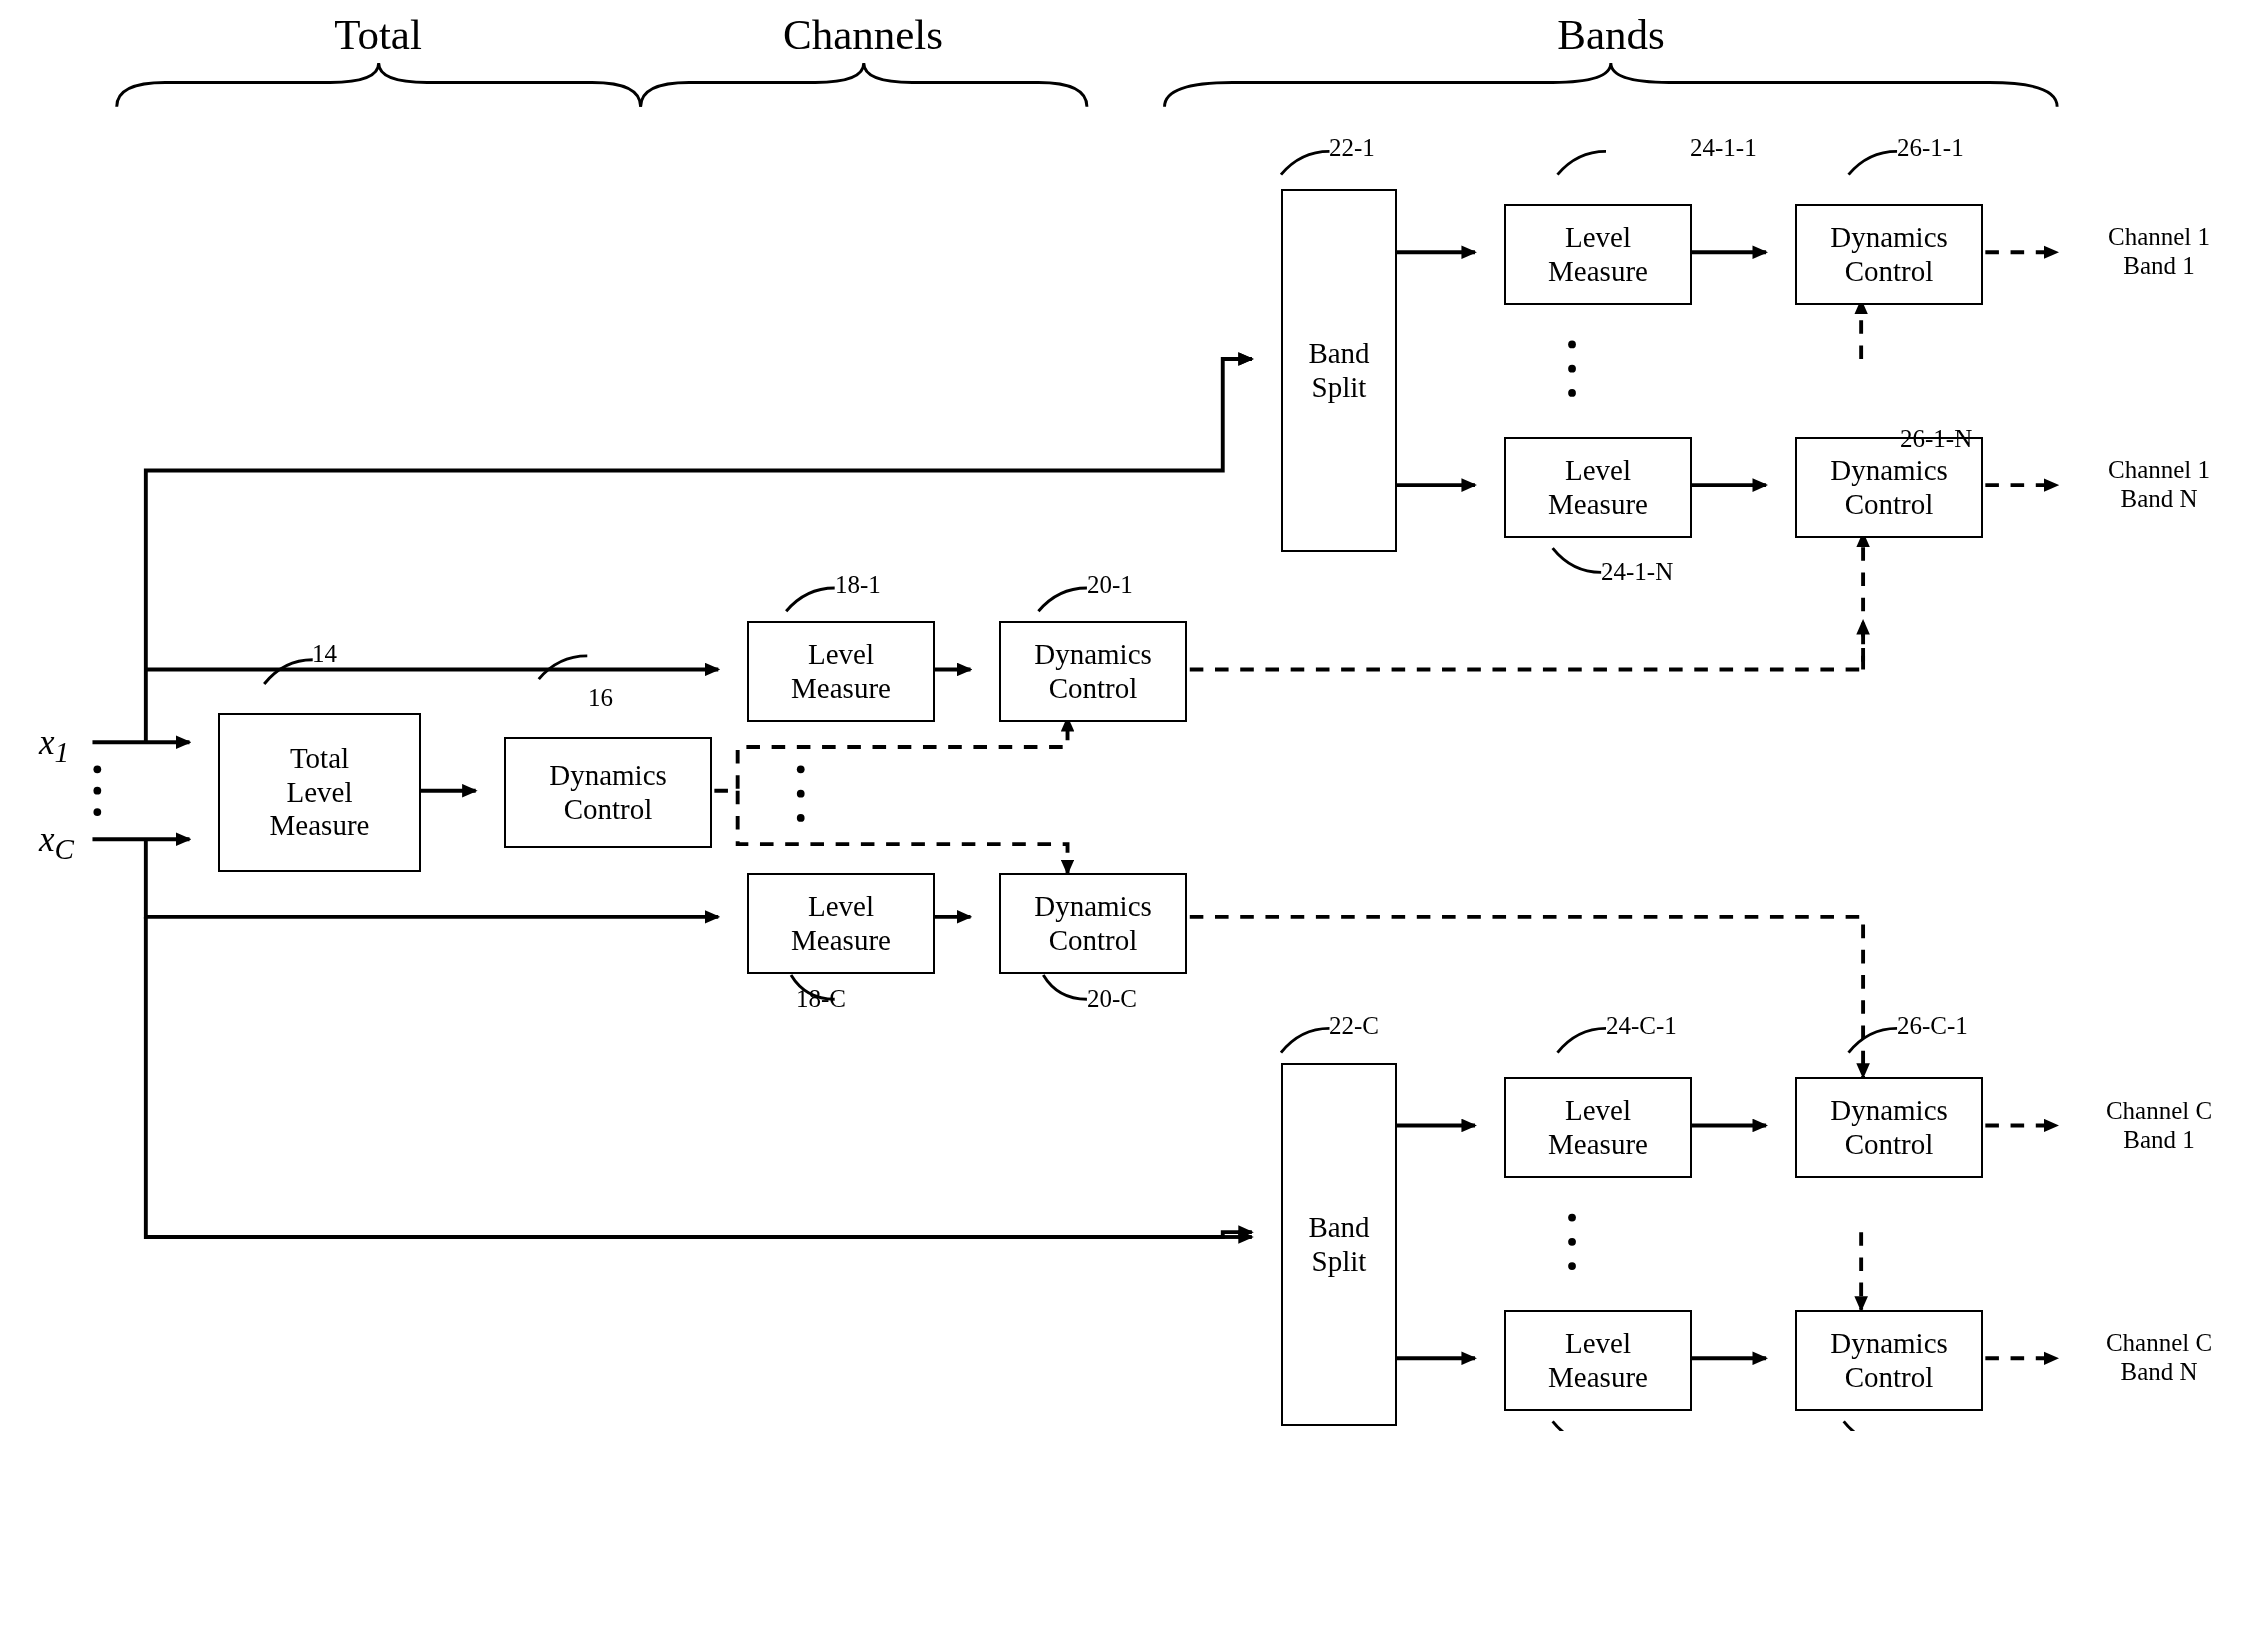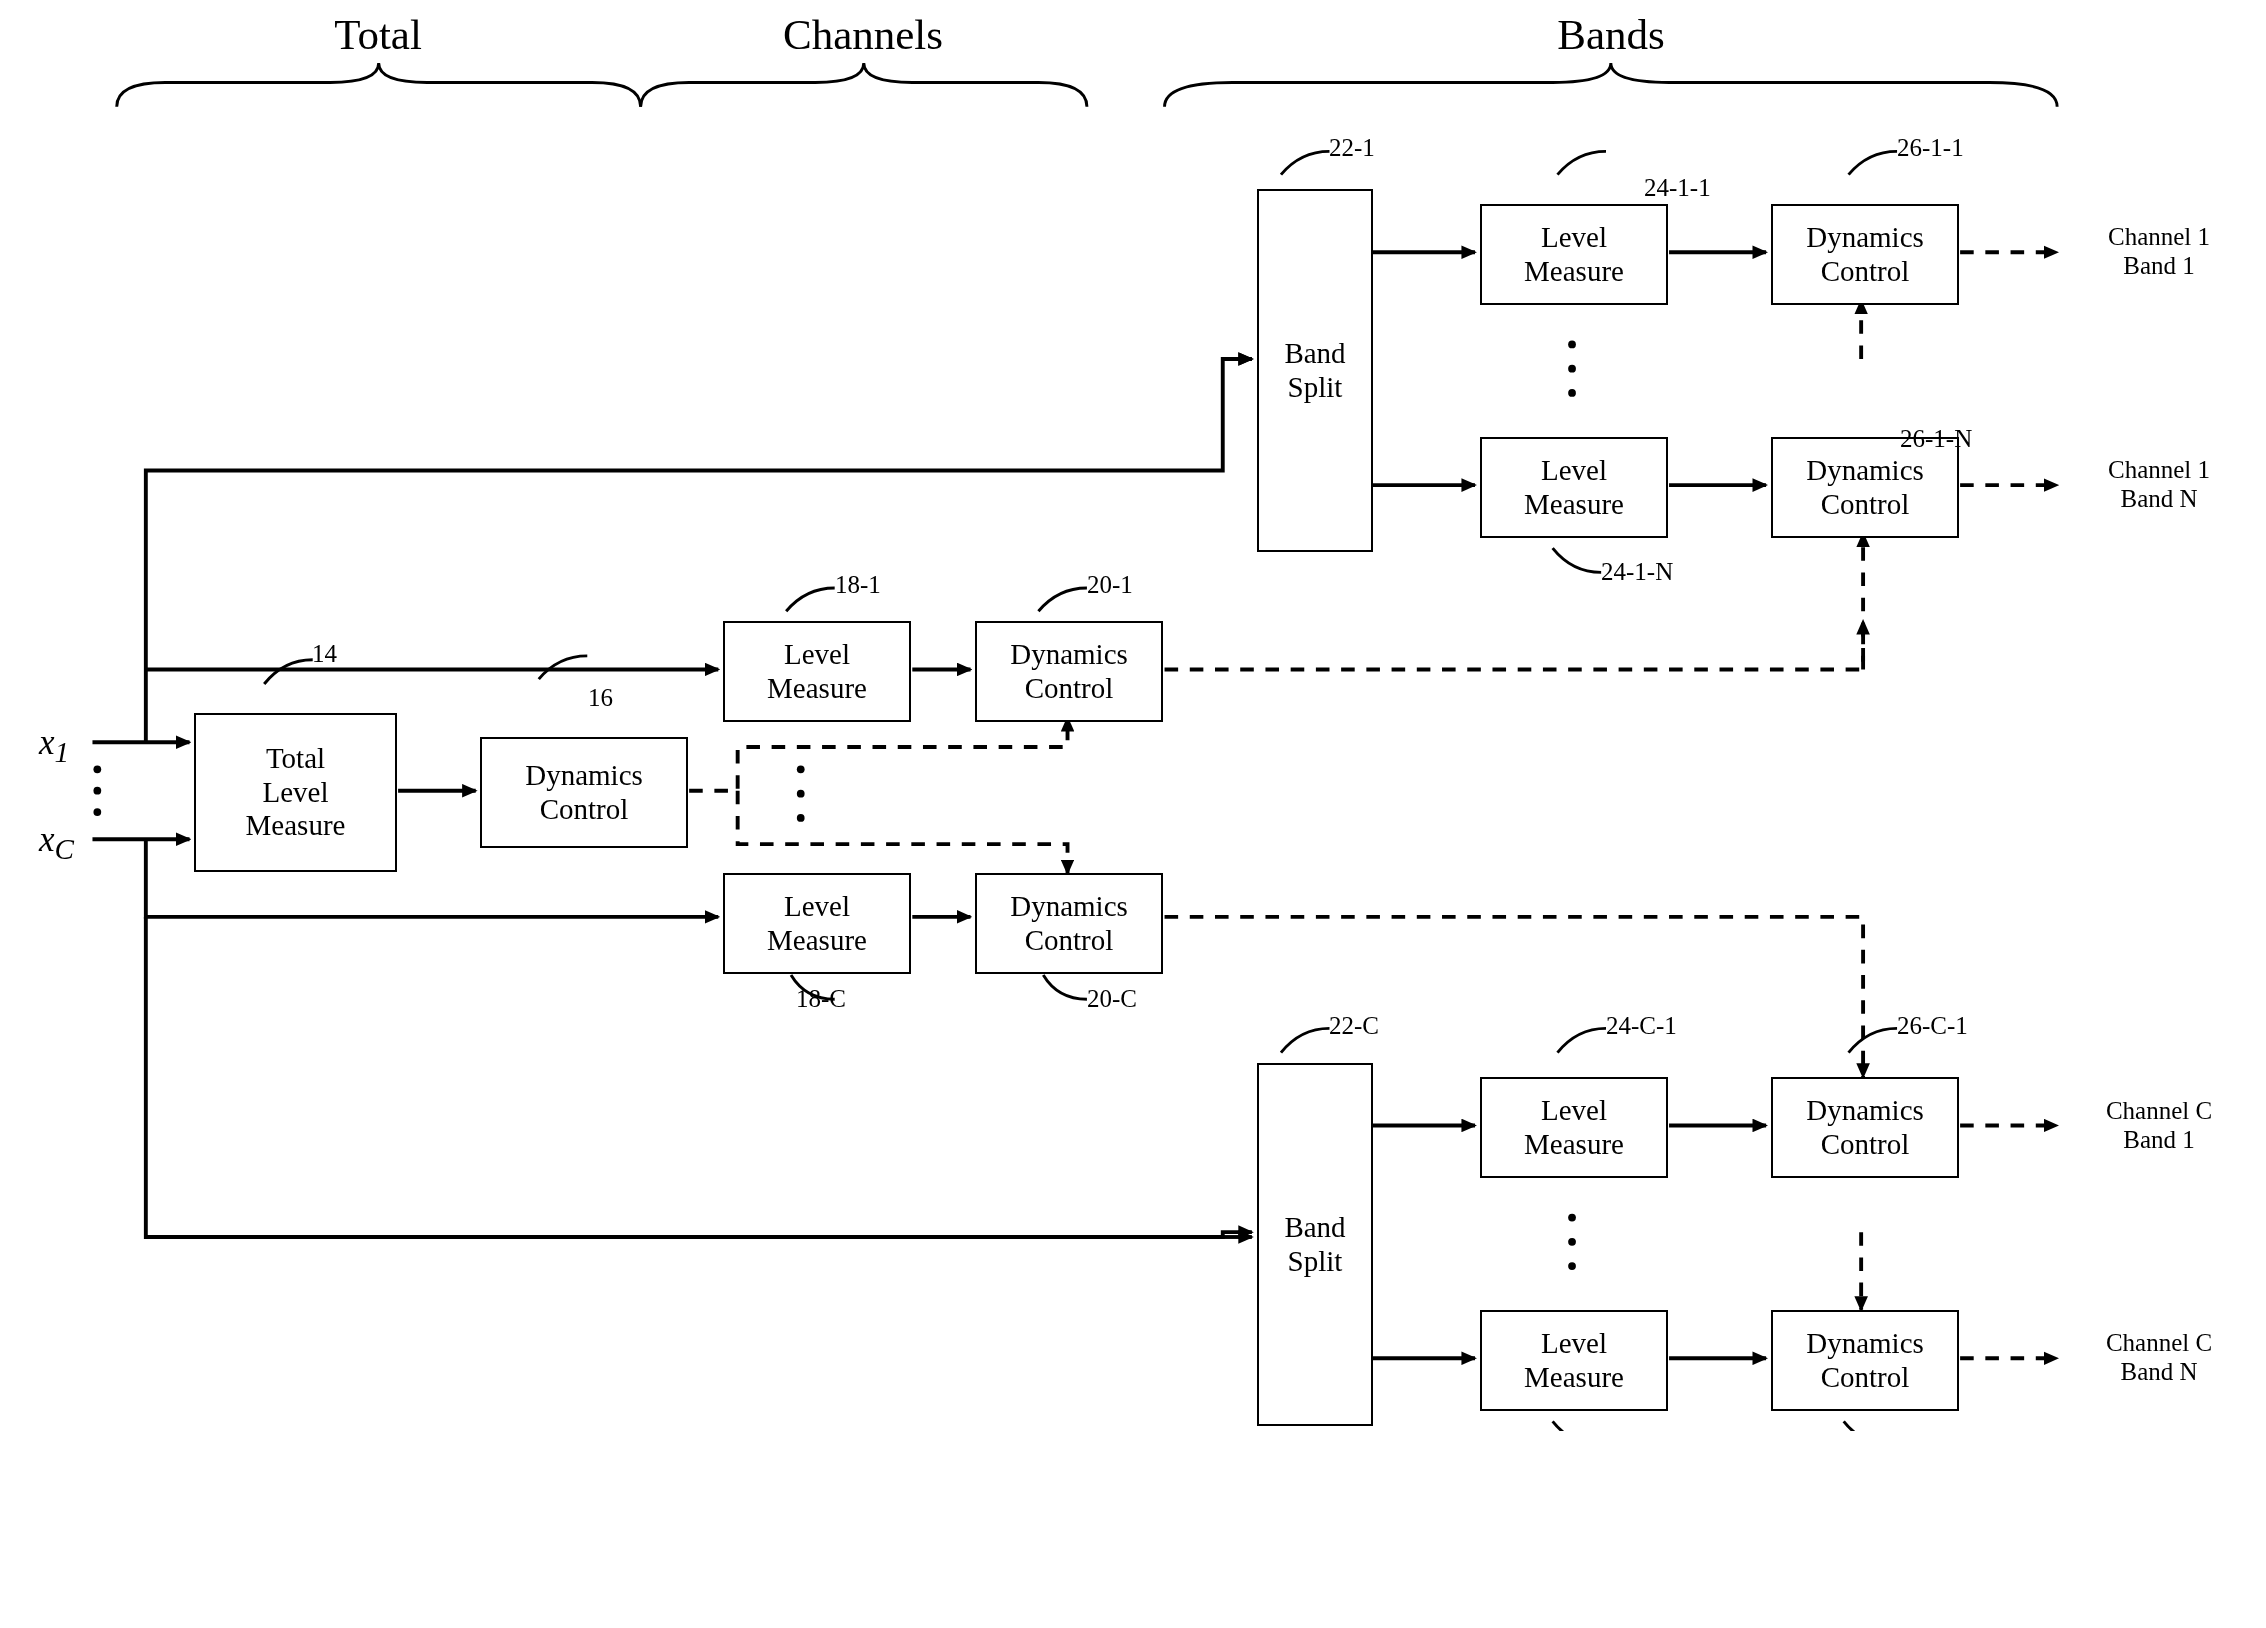--- a/index.html
+++ b/index.html
@@ -1,19 +1,19 @@
 <!DOCTYPE html>
 <html><head>
 <meta charset="utf-8">
 <style>
   html,body{margin:0;padding:0;background:#fff;font-family:"Times New Roman",serif;}
   #stage{position:relative;width:2267px;height:1431px;}
   .box{position:absolute;border:2.9px solid #000;background:#fff;display:flex;
        align-items:center;justify-content:center;text-align:center;
-       font-size:29px;line-height:1.15;}
+       font-size:29px;line-height:1.15;margin-left:24px;}
   .lbl{position:absolute;font-size:25px;text-align:center;line-height:1.15;}
   .sec{position:absolute;font-size:43px;text-align:center;}
   svg{position:absolute;left:0;top:0;overflow:visible;}
   .ital{font-style:italic;}
 </style>
 </head>
 <body>
 
 <div id="stage">
 
@@ -139,21 +139,21 @@
 <div class="lbl" style="left:796px;top:985px;">18-C</div>
 <div class="box" style="left:975px;top:873px;width:184px;height:97px;">Dynamics<br>Control</div>
 <div class="lbl" style="left:1087px;top:985px;">20-C</div>
 
 <div class="box" style="left:1257px;top:189px;width:112px;height:359px;">Band<br>Split</div>
 <div class="lbl" style="left:1329px;top:134px;">22-1</div>
 <div class="box" style="left:1257px;top:1063px;width:112px;height:359px;">Band<br>Split</div>
 <div class="lbl" style="left:1329px;top:1012px;">22-C</div>
 
 <div class="box" style="left:1480px;top:204px;width:184px;height:97px;">Level<br>Measure</div>
-<div class="lbl" style="left:1644px;top:134px;margin-top:40px;">24-1-1</div>
+<div class="lbl" style="left:1690px;top:134px;">24-1-1</div>
 <div class="box" style="left:1771px;top:204px;width:184px;height:97px;">Dynamics<br>Control</div>
 <div class="lbl" style="left:1897px;top:134px;">26-1-1</div>
 
 <div class="box" style="left:1480px;top:437px;width:184px;height:97px;">Level<br>Measure</div>
 <div class="lbl" style="left:1601px;top:558px;">24-1-N</div>
 <div class="box" style="left:1771px;top:437px;width:184px;height:97px;">Dynamics<br>Control</div>
 <div class="lbl" style="left:1900px;top:425px;">26-1-N</div>
 
 <div class="box" style="left:1480px;top:1077px;width:184px;height:97px;">Level<br>Measure</div>
 <div class="lbl" style="left:1606px;top:1012px;">24-C-1</div>

